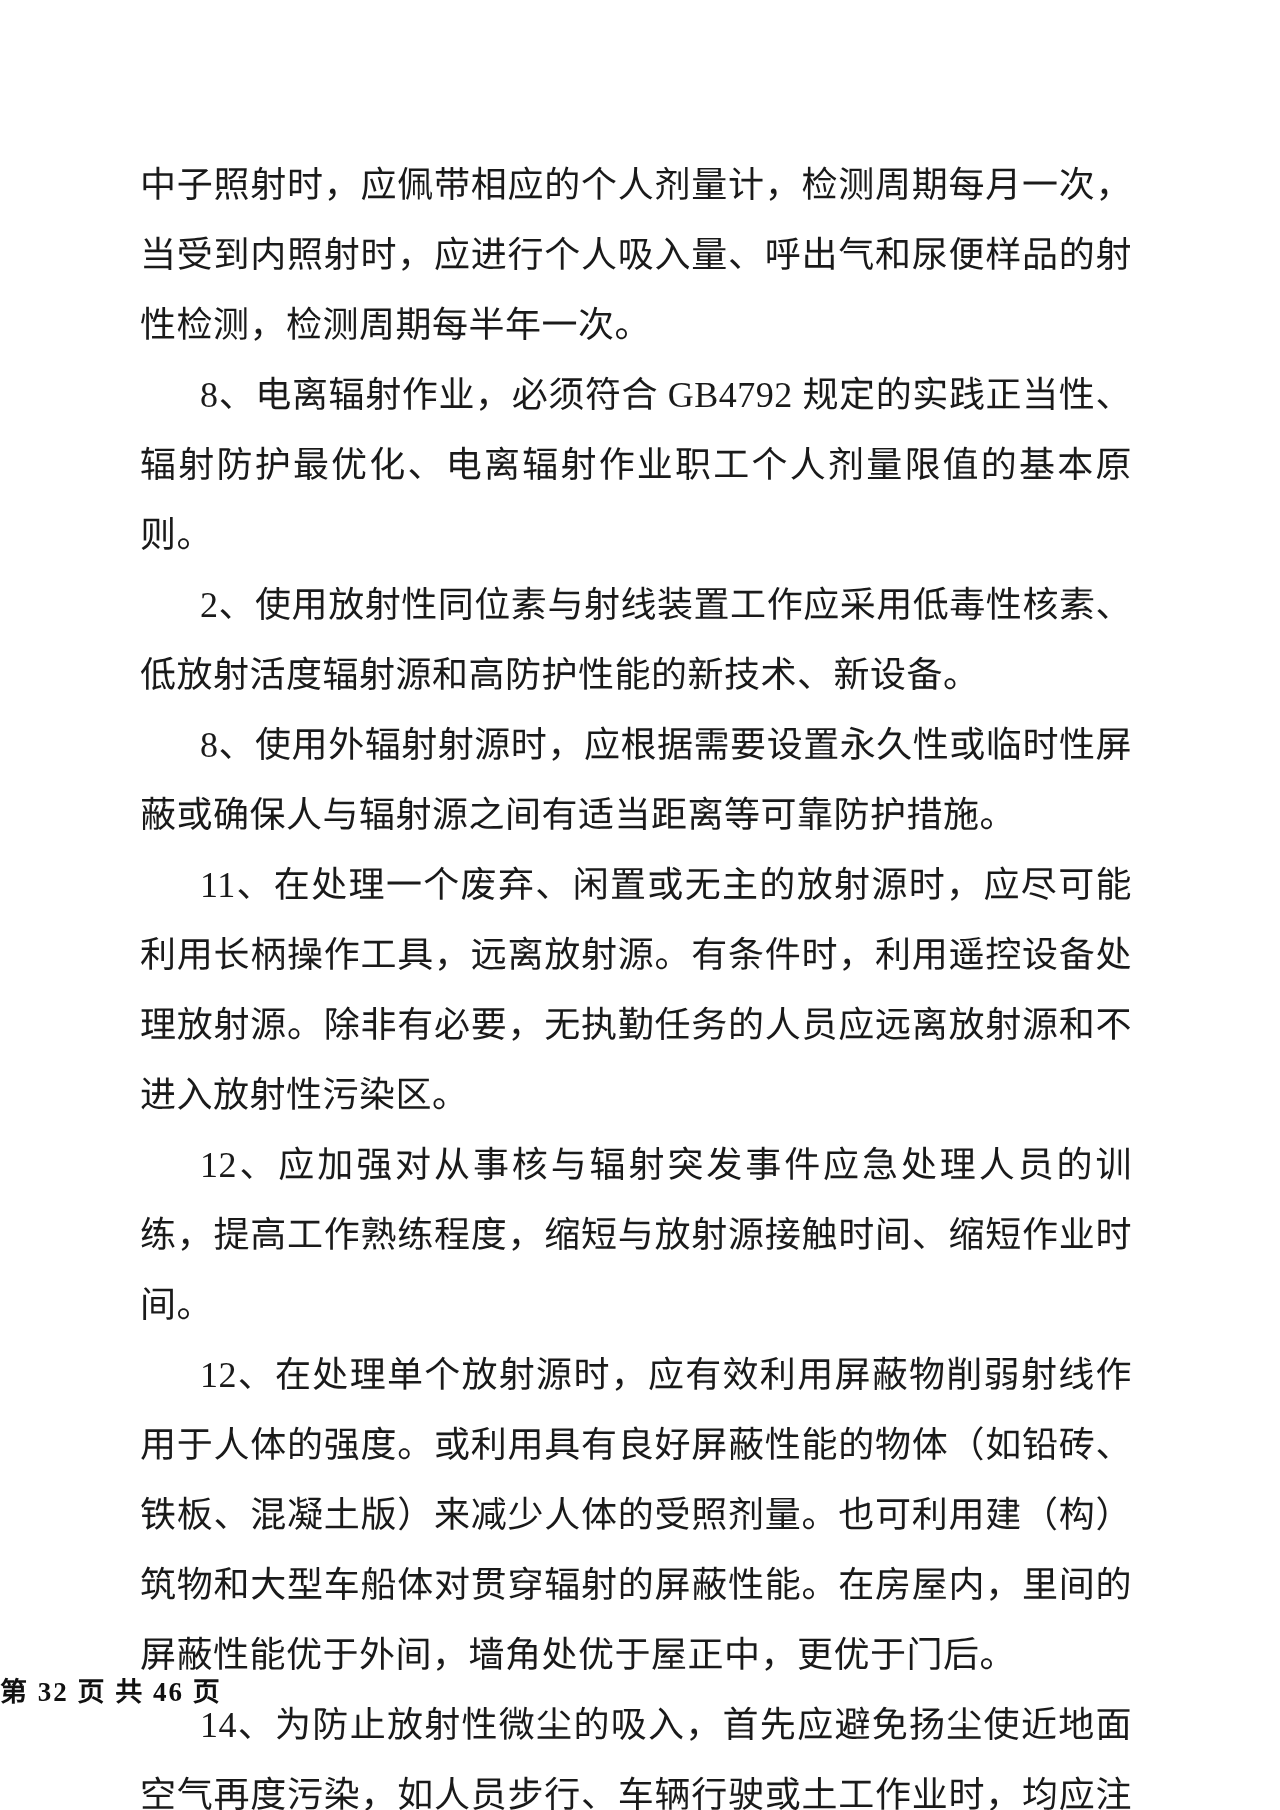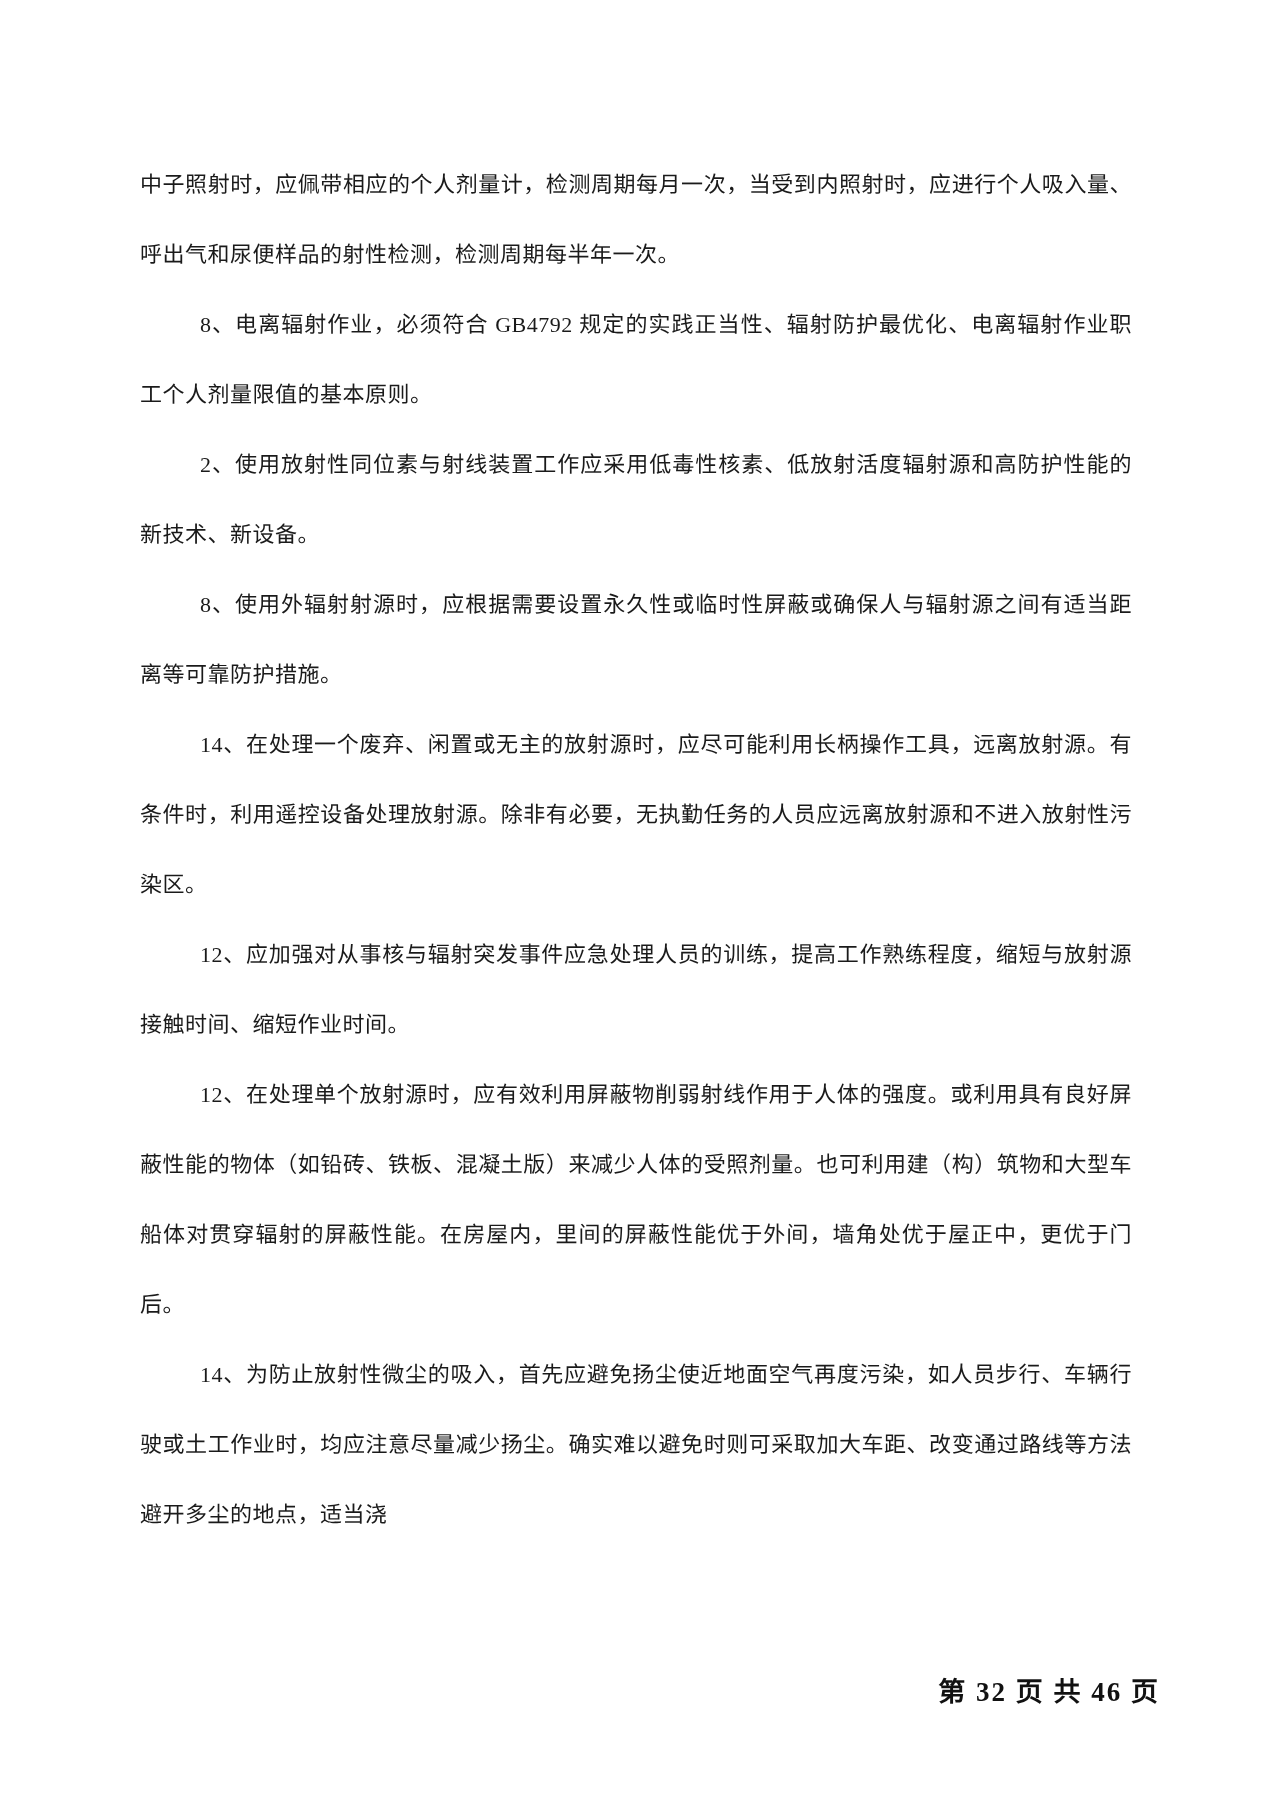--- a/index.html
+++ b/index.html
@@ -21,51 +21,51 @@
     background: #ffffff;
   }
   .content {
     position: absolute;
     left: 140px;
     top: 150px;
     width: 992px;
   }
   .para {
     margin: 0;
-    font-size: 22px;
+    font-size: 36px;
     line-height: 70px;
     text-align: justify;
     text-justify: inter-ideograph;
     letter-spacing: 0.5px;
     word-break: break-all;
   }
   .para.indent {
     text-indent: 60px;
   }
   .footer {
     position: absolute;
     left: 0;
     top: 1672px;
     width: 1160px;
-    text-align: right;
+    text-align: left;
     font-size: 27px;
     line-height: 40px;
     font-weight: bold;
     color: #111111;
     letter-spacing: 2px;
   }
 </style>
 </head>
 <body>
 
 <div class="page">
   <div class="content">
     <p class="para">中子照射时，应佩带相应的个人剂量计，检测周期每月一次，当受到内照射时，应进行个人吸入量、呼出气和尿便样品的射性检测，检测周期每半年一次。</p>
     <p class="para indent">8、电离辐射作业，必须符合 GB4792 规定的实践正当性、辐射防护最优化、电离辐射作业职工个人剂量限值的基本原则。</p>
     <p class="para indent">2、使用放射性同位素与射线装置工作应采用低毒性核素、低放射活度辐射源和高防护性能的新技术、新设备。</p>
     <p class="para indent">8、使用外辐射射源时，应根据需要设置永久性或临时性屏蔽或确保人与辐射源之间有适当距离等可靠防护措施。</p>
-    <p class="para indent">14、在处理一个废弃、闲置或无主的放射源时，应尽可能利用长柄操作工具，远离放射源。有条件时，利用遥控设备处理放射源。除非有必要，无执勤任务的人员应远离放射源和不进入放射性污染区。</p>
+    <p class="para indent">11、在处理一个废弃、闲置或无主的放射源时，应尽可能利用长柄操作工具，远离放射源。有条件时，利用遥控设备处理放射源。除非有必要，无执勤任务的人员应远离放射源和不进入放射性污染区。</p>
     <p class="para indent">12、应加强对从事核与辐射突发事件应急处理人员的训练，提高工作熟练程度，缩短与放射源接触时间、缩短作业时间。</p>
     <p class="para indent">12、在处理单个放射源时，应有效利用屏蔽物削弱射线作用于人体的强度。或利用具有良好屏蔽性能的物体（如铅砖、铁板、混凝土版）来减少人体的受照剂量。也可利用建（构）筑物和大型车船体对贯穿辐射的屏蔽性能。在房屋内，里间的屏蔽性能优于外间，墙角处优于屋正中，更优于门后。</p>
     <p class="para indent">14、为防止放射性微尘的吸入，首先应避免扬尘使近地面空气再度污染，如人员步行、车辆行驶或土工作业时，均应注意尽量减少扬尘。确实难以避免时则可采取加大车距、改变通过路线等方法避开多尘的地点，适当浇</p>
   </div>
   <div class="footer">第 32 页 共 46 页</div>
 </div>
 
 </body></html>

